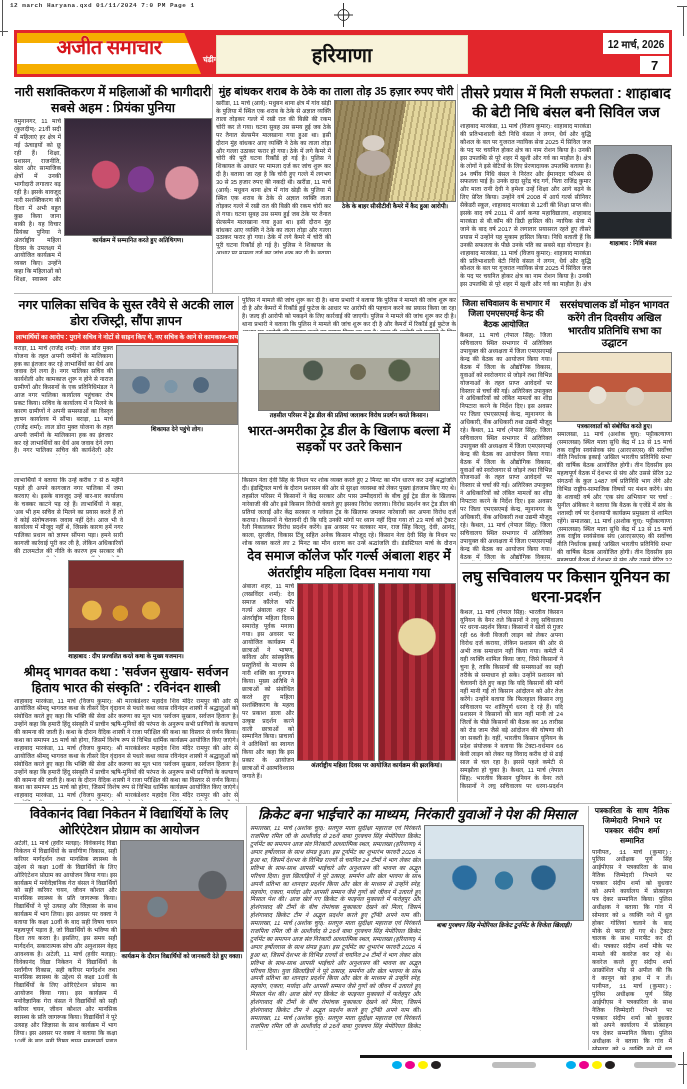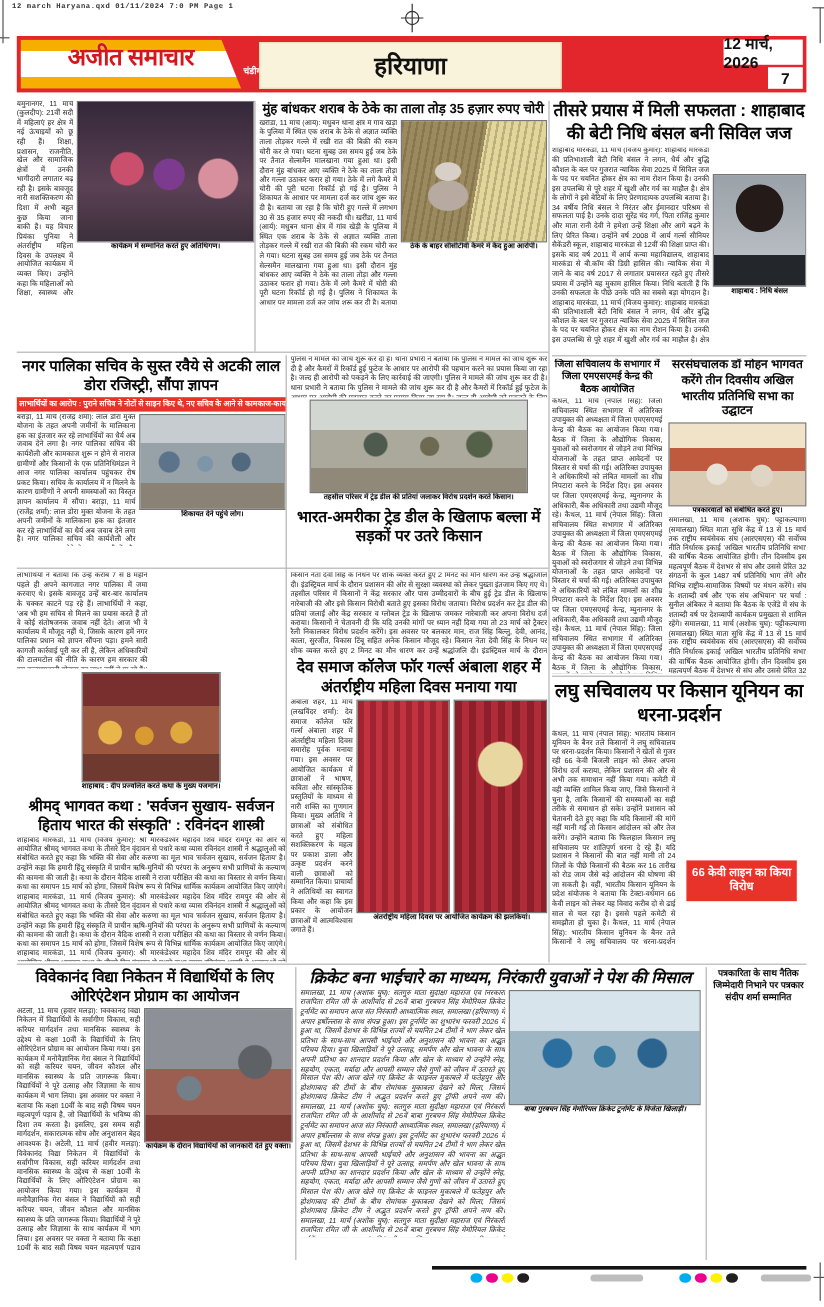--- a/index.html
+++ b/index.html
@@ -10,21 +10,21 @@
   .regmark{position:absolute;left:334px;top:3px;}
   
   .mast{position:absolute;left:14px;top:30px;width:658px;height:47px;background:#e2262c;}
   .logoBox{position:absolute;left:3px;top:3px;width:184px;height:41px;
     background:linear-gradient(180deg,#f6ae00 0 24%,#ffffff 24% 76%,#f6ae00 76% 100%);
     clip-path:polygon(0 0,91% 0,100% 100%,0 100%);display:flex;align-items:flex-start;justify-content:center;}
   .logoTxt{color:#d6161c;font-weight:800;font-size:20px;letter-spacing:-.5px;text-shadow:0 0 1px #fff;}
   .edition{position:absolute;left:189px;top:24px;color:#fff;font-size:7.5px;font-weight:700;}
   .secBox{position:absolute;left:202px;top:5px;width:250px;height:37px;background:#f8f3da;display:flex;align-items:center;justify-content:center;border:1px solid #e9e2bd;}
   .secTxt{font-size:20px;font-weight:800;color:#111;}
-  .dateBox{position:absolute;right:3px;top:3px;width:66px;height:21px;background:#fff;display:flex;align-items:center;justify-content:center;font-size:13px;font-weight:800;color:#111;}
+  .dateBox{position:absolute;right:3px;top:3px;width:66px;height:21px;background:#fff;display:flex;align-items:center;justify-content:center;font-size:10px;font-weight:800;color:#111;}
   .numBox{position:absolute;right:3px;top:26px;width:29px;height:18px;background:#fff;display:flex;align-items:center;justify-content:center;font-size:13px;font-weight:800;color:#111;}
   
   .art{position:absolute;color:#111;}
   .hl{font-weight:800;text-align:center;line-height:1.28;margin:0 0 2px 0;color:#0a0a0a;overflow:hidden;}
   .h-xl{font-size:11px;}
   .h-lg{font-size:14.5px;}
   .h-md{font-size:12.5px;}
   .h-m2{font-size:13px;}
   .h-big{font-size:15.5px;}
   .h-sm{font-size:8px;line-height:1.3;}
@@ -134,20 +134,21 @@
   <div class="rule" style="left:238px;top:296px;width:1px;height:506px;"></div>
   <div class="rule" style="left:246px;top:806px;width:1px;height:244px;"></div>
   <div class="rule" style="left:588px;top:806px;width:1px;height:244px;"></div>
   <div class="rule" style="left:14px;top:293px;width:443px;height:1px;"></div>
   <div class="rule" style="left:14px;top:473px;width:443px;height:1px;"></div>
   <div class="rule" style="left:14px;top:803px;width:658px;height:1px;"></div>
   <div class="rule" style="left:460px;top:296px;width:212px;height:1px;"></div>
   <div class="rule" style="left:460px;top:563px;width:212px;height:1px;"></div>
 
   <section class="art" style="left:14px;top:84px;width:198px;height:208px;">
+    <h2 class="hl h-md">नारी सशक्तिकरण में महिलाओं की भागीदारी सबसे अहम : प्रियंका पुनिया</h2>
     <div class="bw" style="height:164px;">
       <figure class="figR" style="width:148px;margin-top:0;">
         <div class="photo ph-a1"></div>
         <figcaption class="cap">कार्यक्रम में सम्मानित करते हुए अतिथिगण।</figcaption>
       </figure>
       <span class="fill">यमुनानगर, 11 मार्च (कुलदीप): 21वीं सदी में महिलाएं हर क्षेत्र में नई ऊंचाइयों को छू रही हैं। शिक्षा, प्रशासन, राजनीति, खेल और सामाजिक क्षेत्रों में उनकी भागीदारी लगातार बढ़ रही है। इसके बावजूद नारी सशक्तिकरण की दिशा में अभी बहुत कुछ किया जाना बाकी है। यह विचार प्रियंका पुनिया ने अंतर्राष्ट्रीय महिला दिवस के उपलक्ष्य में आयोजित कार्यक्रम में व्यक्त किए। उन्होंने कहा कि महिलाओं को शिक्षा, स्वास्थ्य और आत्मनिर्भरता के अवसर उपलब्ध कराना समाज की सामूहिक जिम्मेदारी है। समाजसेविका कमला दुग्गल ने कहा कि महिलाओं के सशक्तिकरण के लिए सही पोषण, जागरूकता और सामूहिक सहयोग अत्यंत महत्वपूर्ण है।</span>
     </div>
   </section>
 
   <section class="art" style="left:216px;top:84px;width:240px;height:208px;">
@@ -242,21 +243,20 @@
         <figcaption class="cap">अंतर्राष्ट्रीय महिला दिवस पर आयोजित कार्यक्रम की झलकियां।</figcaption>
       </figure>
     </div>
   </section>
 
   <section class="art" style="left:460px;top:567px;width:212px;height:234px;">
     <h2 class="hl h-big">लघु सचिवालय पर किसान यूनियन का धरना-प्रदर्शन</h2>
     <div class="bw cols2" style="height:180px;">
       <span class="fill">कैथल, 11 मार्च (नेपाल सिंह): भारतीय किसान यूनियन के बैनर तले किसानों ने लघु सचिवालय पर धरना-प्रदर्शन किया। किसानों ने खेतों से गुजर रही 66 केवी बिजली लाइन को लेकर अपना विरोध दर्ज कराया, लेकिन प्रशासन की ओर से अभी तक समाधान नहीं किया गया। कमेटी में वही व्यक्ति शामिल किया जाए, जिसे किसानों ने चुना है, ताकि किसानों की समस्याओं का सही तरीके से समाधान हो सके। उन्होंने प्रशासन को चेतावनी देते हुए कहा कि यदि किसानों की मांगें नहीं मानी गईं तो किसान आंदोलन को और तेज करेंगे। उन्होंने बताया कि फिलहाल किसान लघु सचिवालय पर शांतिपूर्ण धरना दे रहे हैं। यदि प्रशासन ने किसानों की बात नहीं मानी तो 24 जिलों के पीछे किसानों की बैठक कर 16 तारीख को रोड जाम जैसे बड़े आंदोलन की घोषणा की जा सकती है। वहीं, भारतीय किसान यूनियन के प्रदेश संयोजक ने बताया कि टेक्टा-वर्धमान 66 केवी लाइन को लेकर यह विवाद करीब दो से ढाई साल से चल रहा है। इससे पहले कमेटी से समझौता हो चुका है। कैथल, 11 मार्च (नेपाल सिंह): भारतीय किसान यूनियन के बैनर तले किसानों ने लघु सचिवालय पर धरना-प्रदर्शन किया। किसानों ने खेतों से गुजर रही 66 केवी बिजली लाइन को लेकर अपना विरोध दर्ज कराया, लेकिन प्रशासन की ओर से अभी तक समाधान नहीं किया गया। कमेटी में वही व्यक्ति शामिल किया जाए, जिसे किसानों ने चुना है, ताकि किसानों की समस्याओं का सही तरीके से समाधान हो सके। उन्होंने प्रशासन को चेतावनी देते हुए कहा कि यदि किसानों की मांगें नहीं मानी गईं तो किसान आंदोलन को और तेज करेंगे। उन्होंने बताया कि फिलहाल किसान लघु सचिवालय पर शांतिपूर्ण धरना दे रहे हैं। यदि प्रशासन ने किसानों की बात नहीं मानी तो 24 जिलों के पीछे किसानों की बैठक कर 16 तारीख को रोड जाम जैसे बड़े आंदोलन की घोषणा की जा सकती है। वहीं, भारतीय किसान यूनियन के प्रदेश संयोजक ने बताया कि टेक्टा-वर्धमान 66 केवी लाइन को लेकर यह विवाद करीब दो से ढाई साल से चल रहा है। इससे पहले कमेटी से समझौता हो चुका है।</span>
     </div>
-    <div class="redbox" style="right:8px;top:150px;width:88px;height:30px;">66 केवी लाइन का किया विरोध</div>
   </section>
 
   <section class="art" style="left:14px;top:806px;width:230px;height:244px;">
     <h2 class="hl h-md">विवेकानंद विद्या निकेतन में विद्यार्थियों के लिए ओरिएंटेशन प्रोग्राम का आयोजन</h2>
     <div class="bw" style="height:202px;">
       <figure class="figR" style="width:124px;">
         <div class="photo ph-a11"></div>
         <figcaption class="cap">कार्यक्रम के दौरान विद्यार्थियों को जानकारी देते हुए वक्ता।</figcaption>
       </figure>
       <span class="fill">अटेली, 11 मार्च (हवीर मलड़ा): विवेकानंद विद्या निकेतन में विद्यार्थियों के सर्वांगीण विकास, सही करियर मार्गदर्शन तथा मानसिक स्वास्थ्य के उद्देश्य से कक्षा 10वीं के विद्यार्थियों के लिए ओरिएंटेशन प्रोग्राम का आयोजन किया गया। इस कार्यक्रम में मनोवैज्ञानिक गेरा बंसल ने विद्यार्थियों को सही करियर चयन, जीवन कौशल और मानसिक स्वास्थ्य के प्रति जागरूक किया। विद्यार्थियों ने पूरे उत्साह और जिज्ञासा के साथ कार्यक्रम में भाग लिया। इस अवसर पर वक्ता ने बताया कि कक्षा 10वीं के बाद सही विषय चयन महत्वपूर्ण पड़ाव है, जो विद्यार्थियों के भविष्य की दिशा तय करता है। इसलिए, इस समय सही मार्गदर्शन, सकारात्मक सोच और अनुशासन बेहद आवश्यक है। अटेली, 11 मार्च (हवीर मलड़ा): विवेकानंद विद्या निकेतन में विद्यार्थियों के सर्वांगीण विकास, सही करियर मार्गदर्शन तथा मानसिक स्वास्थ्य के उद्देश्य से कक्षा 10वीं के विद्यार्थियों के लिए ओरिएंटेशन प्रोग्राम का आयोजन किया गया। इस कार्यक्रम में मनोवैज्ञानिक गेरा बंसल ने विद्यार्थियों को सही करियर चयन, जीवन कौशल और मानसिक स्वास्थ्य के प्रति जागरूक किया। विद्यार्थियों ने पूरे उत्साह और जिज्ञासा के साथ कार्यक्रम में भाग लिया। इस अवसर पर वक्ता ने बताया कि कक्षा 10वीं के बाद सही विषय चयन महत्वपूर्ण पड़ाव है, जो विद्यार्थियों के भविष्य की दिशा तय करता है। इसलिए, इस समय सही मार्गदर्शन, सकारात्मक सोच और अनुशासन बेहद आवश्यक है।</span>
@@ -267,21 +267,21 @@
     <h2 class="hl" style="font-size:13.5px;">क्रिकेट बना भाईचारे का माध्यम, निरंकारी युवाओं ने पेश की मिसाल</h2>
     <div class="bw" style="height:206px;">
       <figure class="figR" style="width:160px;">
         <div class="photo ph-a12"></div>
         <figcaption class="cap">बाबा गुरबचन सिंह मेमोरियल क्रिकेट टूर्नामेंट के विजेता खिलाड़ी।</figcaption>
       </figure>
       <span class="fill">समालखा, 11 मार्च (अशोक चुघ): सतगुरु माता सुदीक्षा महाराज एवं निरंकारी राजपिता रमित जी के आशीर्वाद से 26वें बाबा गुरबचन सिंह मेमोरियल क्रिकेट टूर्नामेंट का समापन आज संत निरंकारी आध्यात्मिक स्थल, समालखा (हरियाणा) में अपार हर्षोल्लास के साथ संपन्न हुआ। इस टूर्नामेंट का शुभारंभ फरवरी 2026 में हुआ था, जिसमें देशभर के विभिन्न राज्यों से चयनित 24 टीमों ने भाग लेकर खेल प्रतिभा के साथ-साथ आपसी भाईचारे और अनुशासन की भावना का अद्भुत परिचय दिया। युवा खिलाड़ियों ने पूरे उत्साह, समर्पण और खेल भावना के साथ अपनी प्रतिभा का शानदार प्रदर्शन किया और खेल के माध्यम से उन्होंने स्नेह, सहयोग, एकता, मर्यादा और आपसी सम्मान जैसे गुणों को जीवन में उतारते हुए मिसाल पेश की। आज खेले गए क्रिकेट के फाइनल मुकाबले में फतेहपुर और होशंगाबाद की टीमों के बीच रोमांचक मुकाबला देखने को मिला, जिसमें होशंगाबाद क्रिकेट टीम ने अद्भुत प्रदर्शन करते हुए ट्रॉफी अपने नाम की। समालखा, 11 मार्च (अशोक चुघ): सतगुरु माता सुदीक्षा महाराज एवं निरंकारी राजपिता रमित जी के आशीर्वाद से 26वें बाबा गुरबचन सिंह मेमोरियल क्रिकेट टूर्नामेंट का समापन आज संत निरंकारी आध्यात्मिक स्थल, समालखा (हरियाणा) में अपार हर्षोल्लास के साथ संपन्न हुआ। इस टूर्नामेंट का शुभारंभ फरवरी 2026 में हुआ था, जिसमें देशभर के विभिन्न राज्यों से चयनित 24 टीमों ने भाग लेकर खेल प्रतिभा के साथ-साथ आपसी भाईचारे और अनुशासन की भावना का अद्भुत परिचय दिया। युवा खिलाड़ियों ने पूरे उत्साह, समर्पण और खेल भावना के साथ अपनी प्रतिभा का शानदार प्रदर्शन किया और खेल के माध्यम से उन्होंने स्नेह, सहयोग, एकता, मर्यादा और आपसी सम्मान जैसे गुणों को जीवन में उतारते हुए मिसाल पेश की। आज खेले गए क्रिकेट के फाइनल मुकाबले में फतेहपुर और होशंगाबाद की टीमों के बीच रोमांचक मुकाबला देखने को मिला, जिसमें होशंगाबाद क्रिकेट टीम ने अद्भुत प्रदर्शन करते हुए ट्रॉफी अपने नाम की। समालखा, 11 मार्च (अशोक चुघ): सतगुरु माता सुदीक्षा महाराज एवं निरंकारी राजपिता रमित जी के आशीर्वाद से 26वें बाबा गुरबचन सिंह मेमोरियल क्रिकेट टूर्नामेंट का समापन आज संत निरंकारी आध्यात्मिक स्थल, समालखा (हरियाणा) में अपार हर्षोल्लास के साथ संपन्न हुआ। इस टूर्नामेंट का शुभारंभ फरवरी 2026 में हुआ था, जिसमें देशभर के विभिन्न राज्यों से चयनित 24 टीमों ने भाग लेकर खेल प्रतिभा के साथ-साथ आपसी भाईचारे और अनुशासन की भावना का अद्भुत परिचय दिया। युवा खिलाड़ियों ने पूरे उत्साह, समर्पण और खेल भावना के साथ अपनी प्रतिभा का शानदार प्रदर्शन किया और खेल के माध्यम से उन्होंने स्नेह, सहयोग, एकता, मर्यादा और आपसी सम्मान जैसे गुणों को जीवन में उतारते हुए मिसाल पेश की। आज खेले गए क्रिकेट के फाइनल मुकाबले में फतेहपुर और होशंगाबाद की टीमों के बीच रोमांचक मुकाबला देखने को मिला, जिसमें होशंगाबाद क्रिकेट टीम ने अद्भुत प्रदर्शन करते हुए ट्रॉफी अपने नाम की।</span>
     </div>
   </section>
 
-  <section class="art" style="left:592px;top:806px;width:80px;height:244px;display:flex;">
+  <section class="art" style="left:592px;top:806px;width:80px;height:244px;display:flex;flex-direction:column;font-family:Liberation Mono, monospace;">
     <h2 class="hl h-xs">पत्रकारिता के साथ नैतिक जिम्मेदारी निभाने पर पत्रकार संदीप शर्मा सम्मानित</h2>
     <span class="fillflex">पानीपत, 11 मार्च (कुमार): पुलिस अधीक्षक पूर्ण सिंह आईपीएस ने पत्रकारिता के साथ नैतिक जिम्मेदारी निभाने पर पत्रकार संदीप शर्मा को बुधवार को अपने कार्यालय में प्रोत्साहन पत्र देकर सम्मानित किया। पुलिस अधीक्षक ने बताया कि गांव में सोमवार को 8 व्यक्ति नशे में धुत होकर गोलियां चलाने के बाद मौके से फरार हो गए थे। ट्रैक्टर चालक के साथ मारपीट कर दी थी। पत्रकार संदीप शर्मा मौके पर मामले की कवरेज कर रहे थे। कवरेज करते हुए संदीप शर्मा आक्रोशित भीड़ से अपील की कि वे कानून को हाथ में न लें। पानीपत, 11 मार्च (कुमार): पुलिस अधीक्षक पूर्ण सिंह आईपीएस ने पत्रकारिता के साथ नैतिक जिम्मेदारी निभाने पर पत्रकार संदीप शर्मा को बुधवार को अपने कार्यालय में प्रोत्साहन पत्र देकर सम्मानित किया। पुलिस अधीक्षक ने बताया कि गांव में सोमवार को 8 व्यक्ति नशे में धुत होकर गोलियां चलाने के बाद मौके से फरार हो गए थे। ट्रैक्टर चालक के साथ मारपीट कर दी थी। पत्रकार संदीप शर्मा मौके पर मामले की कवरेज कर रहे थे। कवरेज करते हुए संदीप शर्मा आक्रोशित भीड़ से अपील की कि वे कानून को हाथ में न लें।</span>
   </section>
 
   <div class="botrule"></div>
   <div class="cmyk" style="left:392px;top:1061px;">
     <span class="dot" style="background:#00aeef;"></span>
     <span class="dot" style="background:#ec008c;"></span>
     <span class="dot" style="background:#fff200;"></span>
     <span class="dot" style="background:#231f20;"></span>

